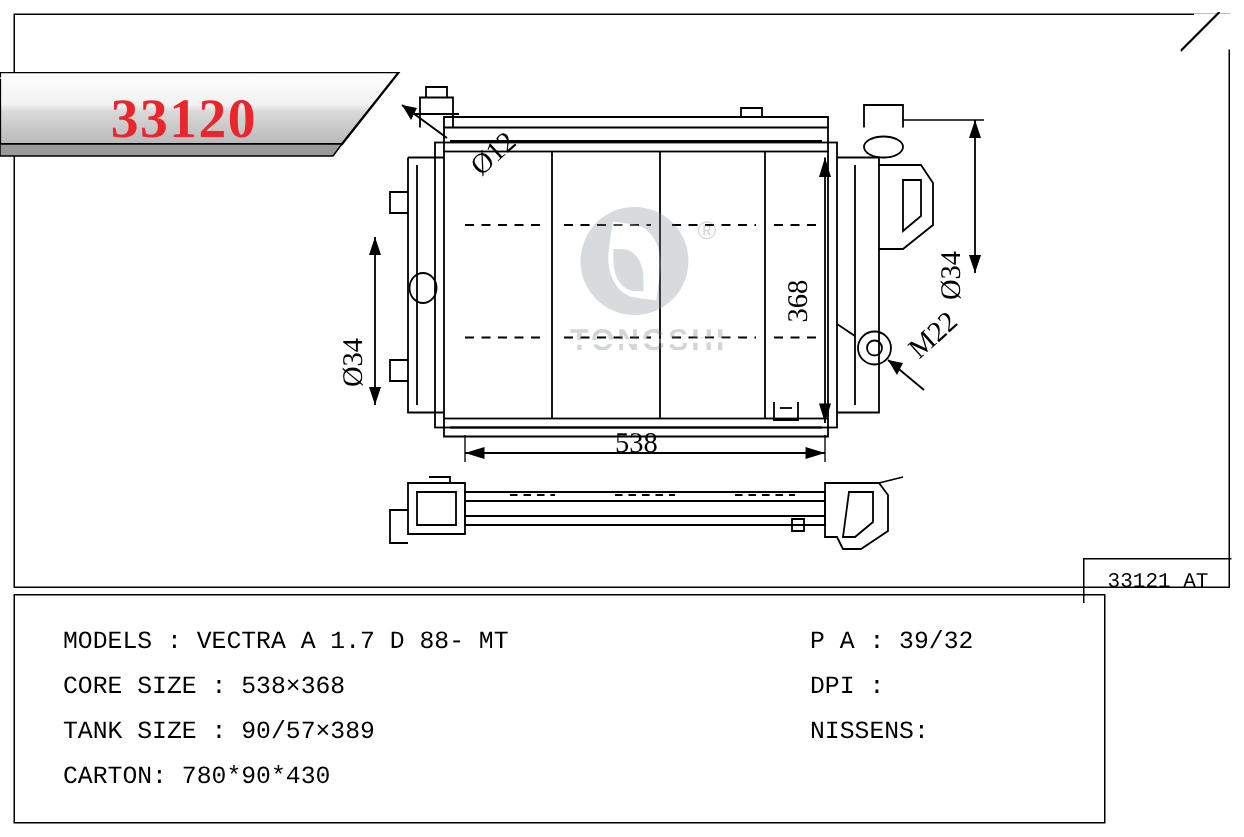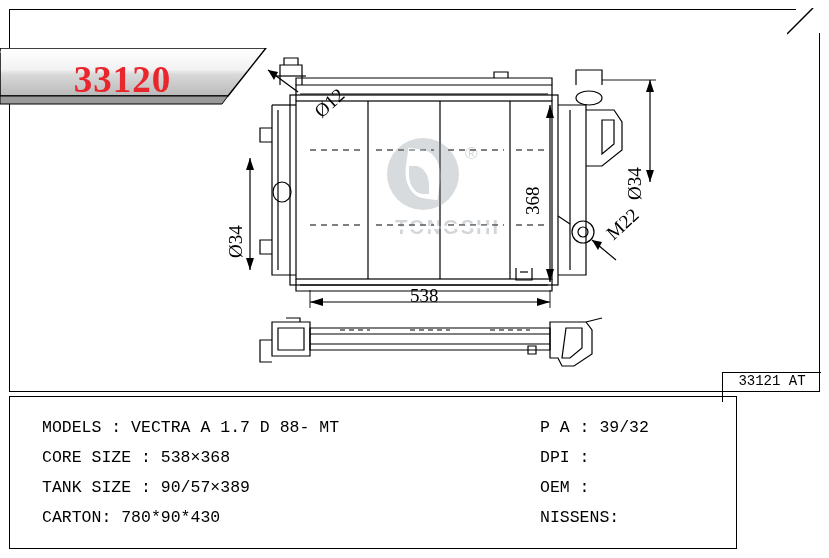--- a/index.html
+++ b/index.html
@@ -14,36 +14,36 @@
     font-family:"Liberation Serif",serif;font-weight:bold;font-size:37px;letter-spacing:1px;color:#e8262c;}
 
   
   .frame{position:absolute;left:9px;top:9px;width:811px;height:383px;border:1.5px solid #000;box-sizing:border-box;}
   .frame-top-cut{position:absolute;left:0;top:0;width:266px;height:48px;background:#fff;border:none;}
   .corner-cut{position:absolute;right:-1px;top:-1px;width:24px;height:24px;background:#fff;}
   .corner-line{position:absolute;right:-2px;top:-2px;width:34px;height:34px;}
 
   
   .specbox{position:absolute;left:712px;top:362px;width:99px;height:30px;border-left:1.5px solid #000;border-top:1.5px solid #000;box-sizing:border-box;
-    display:flex;align-items:flex-start;justify-content:center;font-family:"Liberation Mono",monospace;font-size:14px;}
+    display:flex;align-items:center;justify-content:center;font-family:"Liberation Mono",monospace;font-size:14px;}
 
   
   .info{position:absolute;left:9px;top:396px;width:728px;height:153px;border:1.5px solid #000;box-sizing:border-box;}
   .info-left{position:absolute;left:32px;top:16px;width:480px;}
   .info-right{position:absolute;left:530px;top:16px;width:260px;}
   .info-row{font-family:"Liberation Mono",monospace;font-size:16.5px;line-height:30px;white-space:pre;}
 
   
   .wm{position:absolute;left:355px;top:128px;width:135px;height:110px;opacity:.30;}
   .wm .disc{position:absolute;left:22px;top:0;width:72px;height:72px;border-radius:50%;background:#7c8b94;}
   .wm .leaf{position:absolute;left:40px;top:12px;width:36px;height:48px;background:#fff;
     border-radius:0 60% 0 60%;transform:rotate(8deg);}
   .wm .leaf2{position:absolute;left:44px;top:28px;width:20px;height:28px;background:#7c8b94;border-radius:0 70% 0 70%;}
   .wm .reg{position:absolute;left:100px;top:6px;font-size:17px;color:#6d7a83;}
-  .wm .name{position:absolute;left:0;top:78px;width:135px;text-align:right;
+  .wm .name{position:absolute;left:0;top:78px;width:135px;text-align:center;
     font-family:"Liberation Sans",sans-serif;font-weight:bold;font-size:20px;letter-spacing:2px;color:#6d7a83;}
   .wm .strike{position:absolute;left:8px;top:88px;width:120px;height:3px;background:#fff;transform:rotate(-1deg);}
 
   
   .dim{position:absolute;font-family:"Liberation Serif",serif;font-size:19px;color:#000;white-space:nowrap;}
   .rot90{transform:rotate(-90deg);transform-origin:left top;}
   .rot45{transform:rotate(-42deg);transform-origin:left top;}
 
   svg{display:block;}
   .ln{stroke:#000;fill:none;}
@@ -204,18 +204,17 @@
   <div class="info">
     <div class="info-left">
       <div class="info-row">MODELS : VECTRA A 1.7 D 88- MT</div>
       <div class="info-row">CORE SIZE : 538×368</div>
       <div class="info-row">TANK SIZE : 90/57×389</div>
       <div class="info-row">CARTON: 780*90*430</div>
     </div>
     <div class="info-right">
       <div class="info-row">P A : 39/32</div>
       <div class="info-row">DPI :</div>
-      <div class="info-row">OEM :</div>
       <div class="info-row">NISSENS:</div>
     </div>
   </div>
 
 </div>
 
 </body></html>

